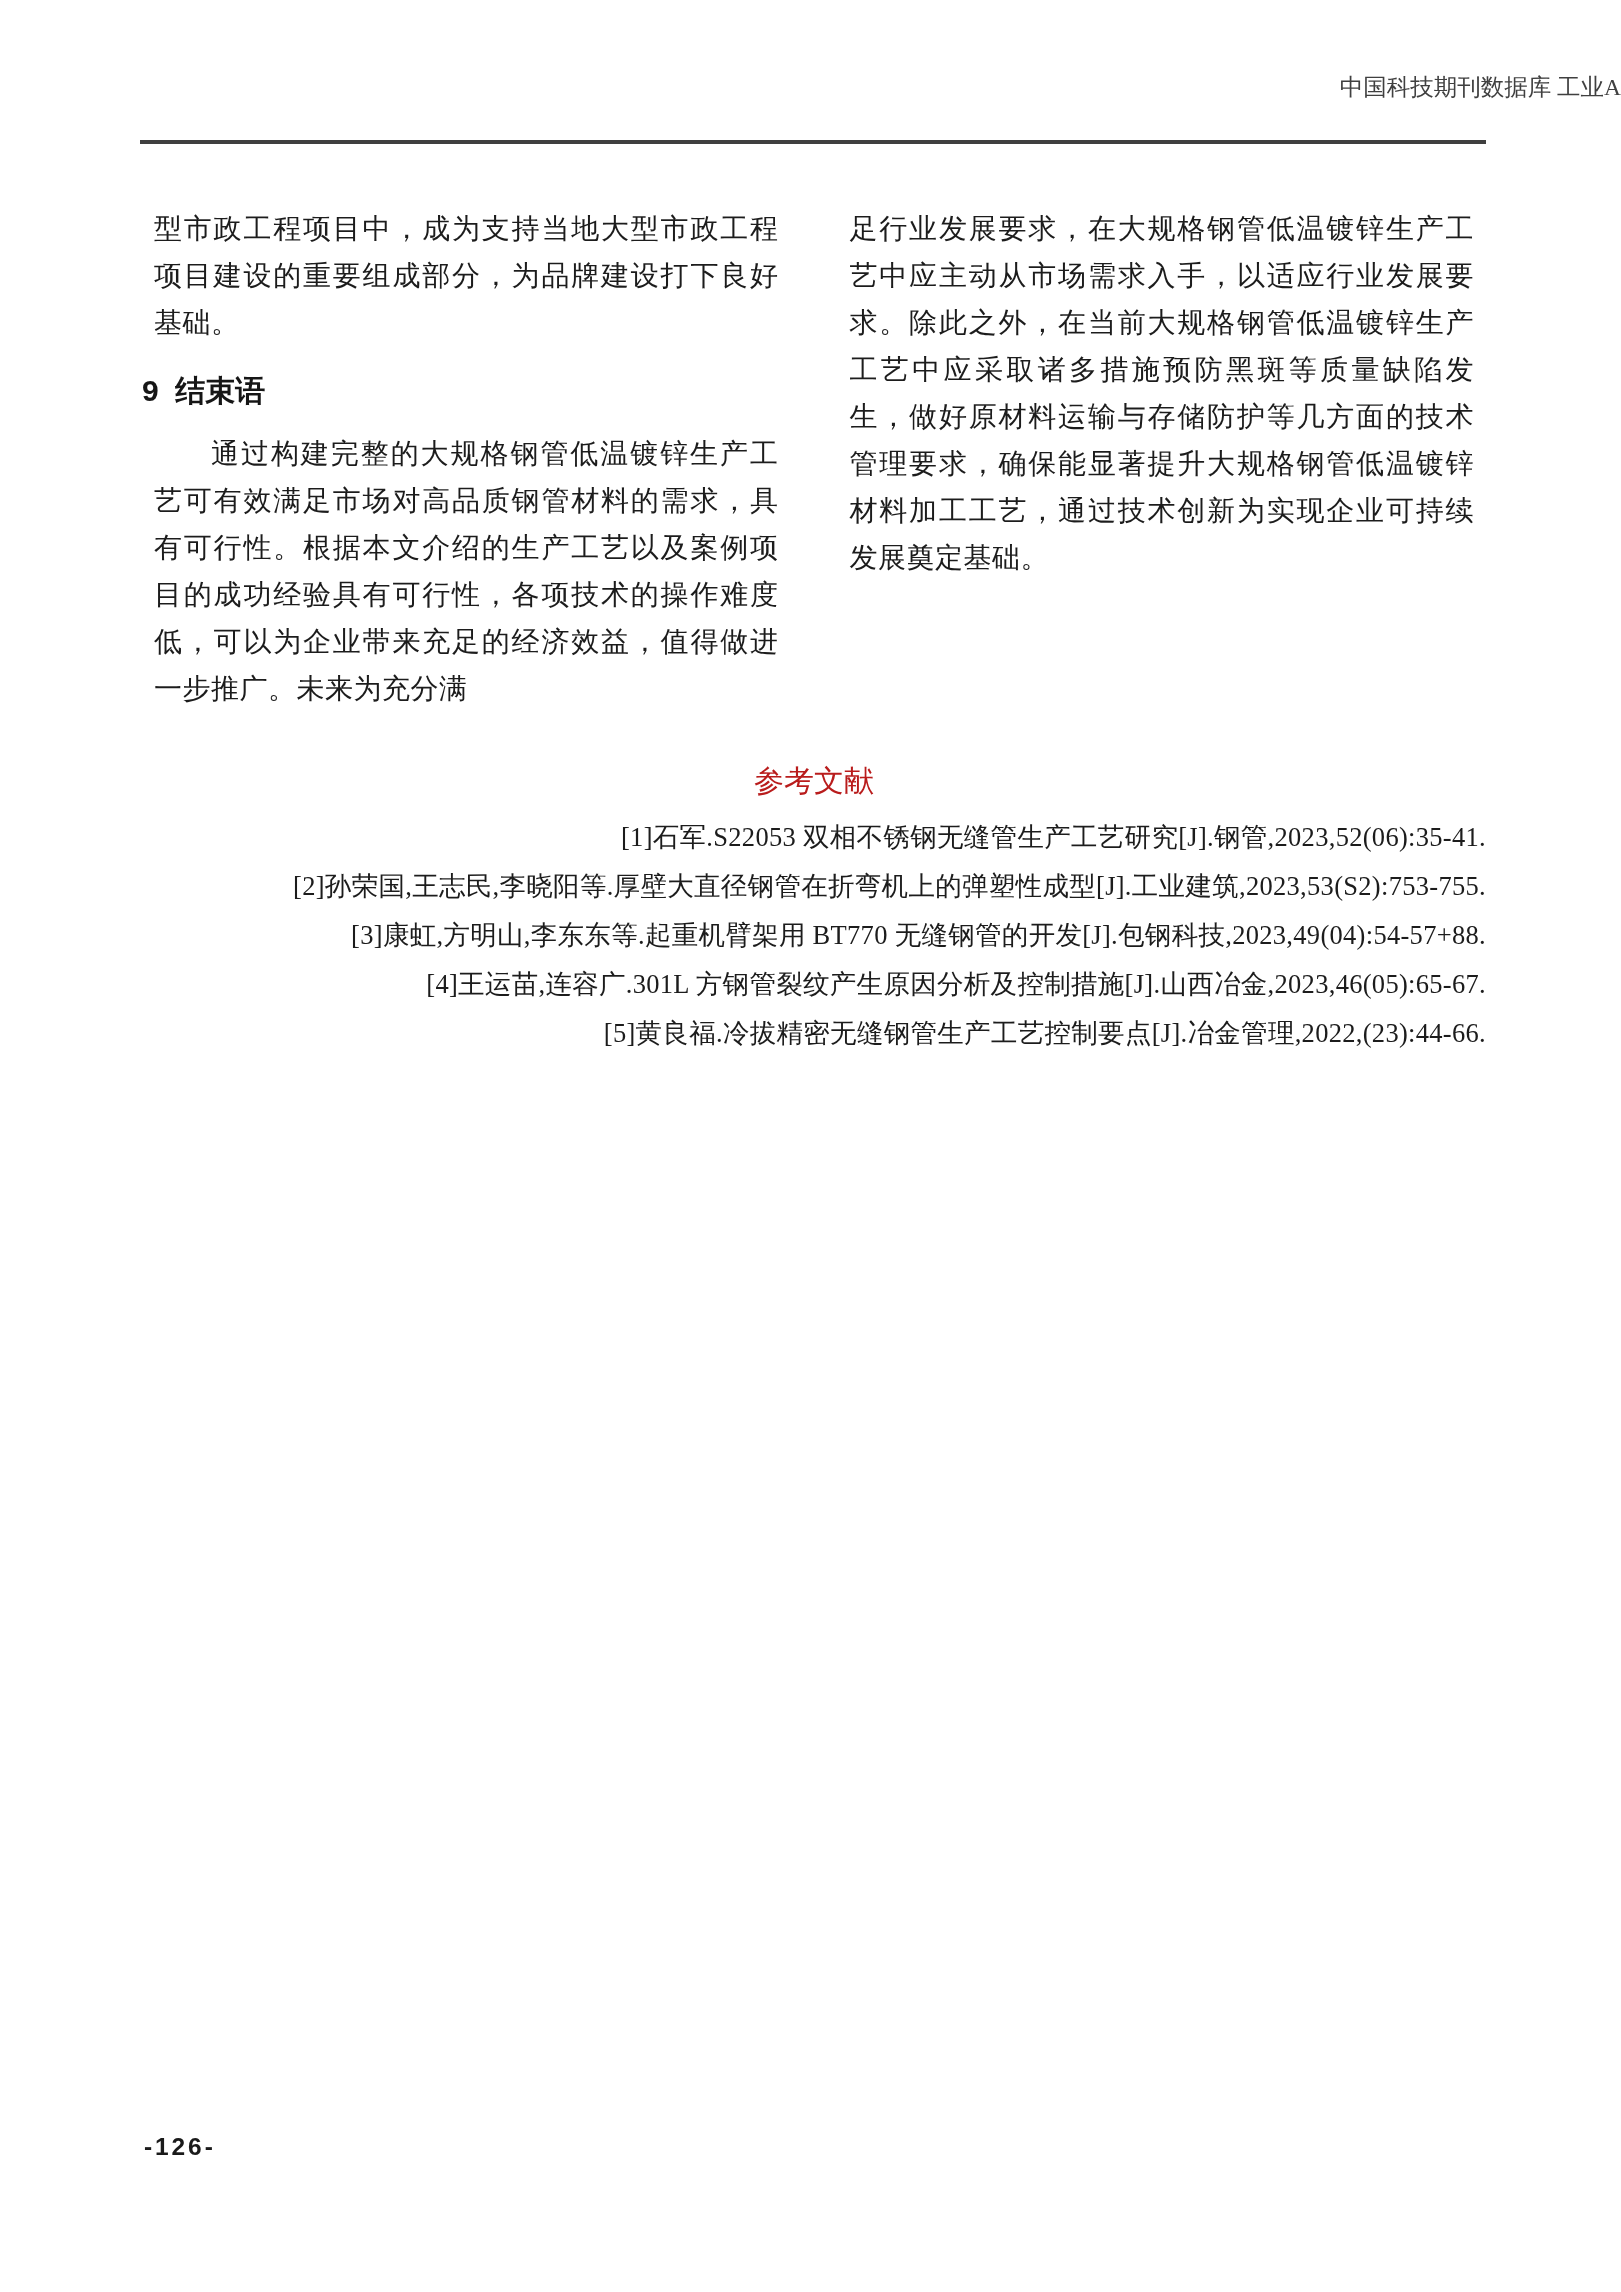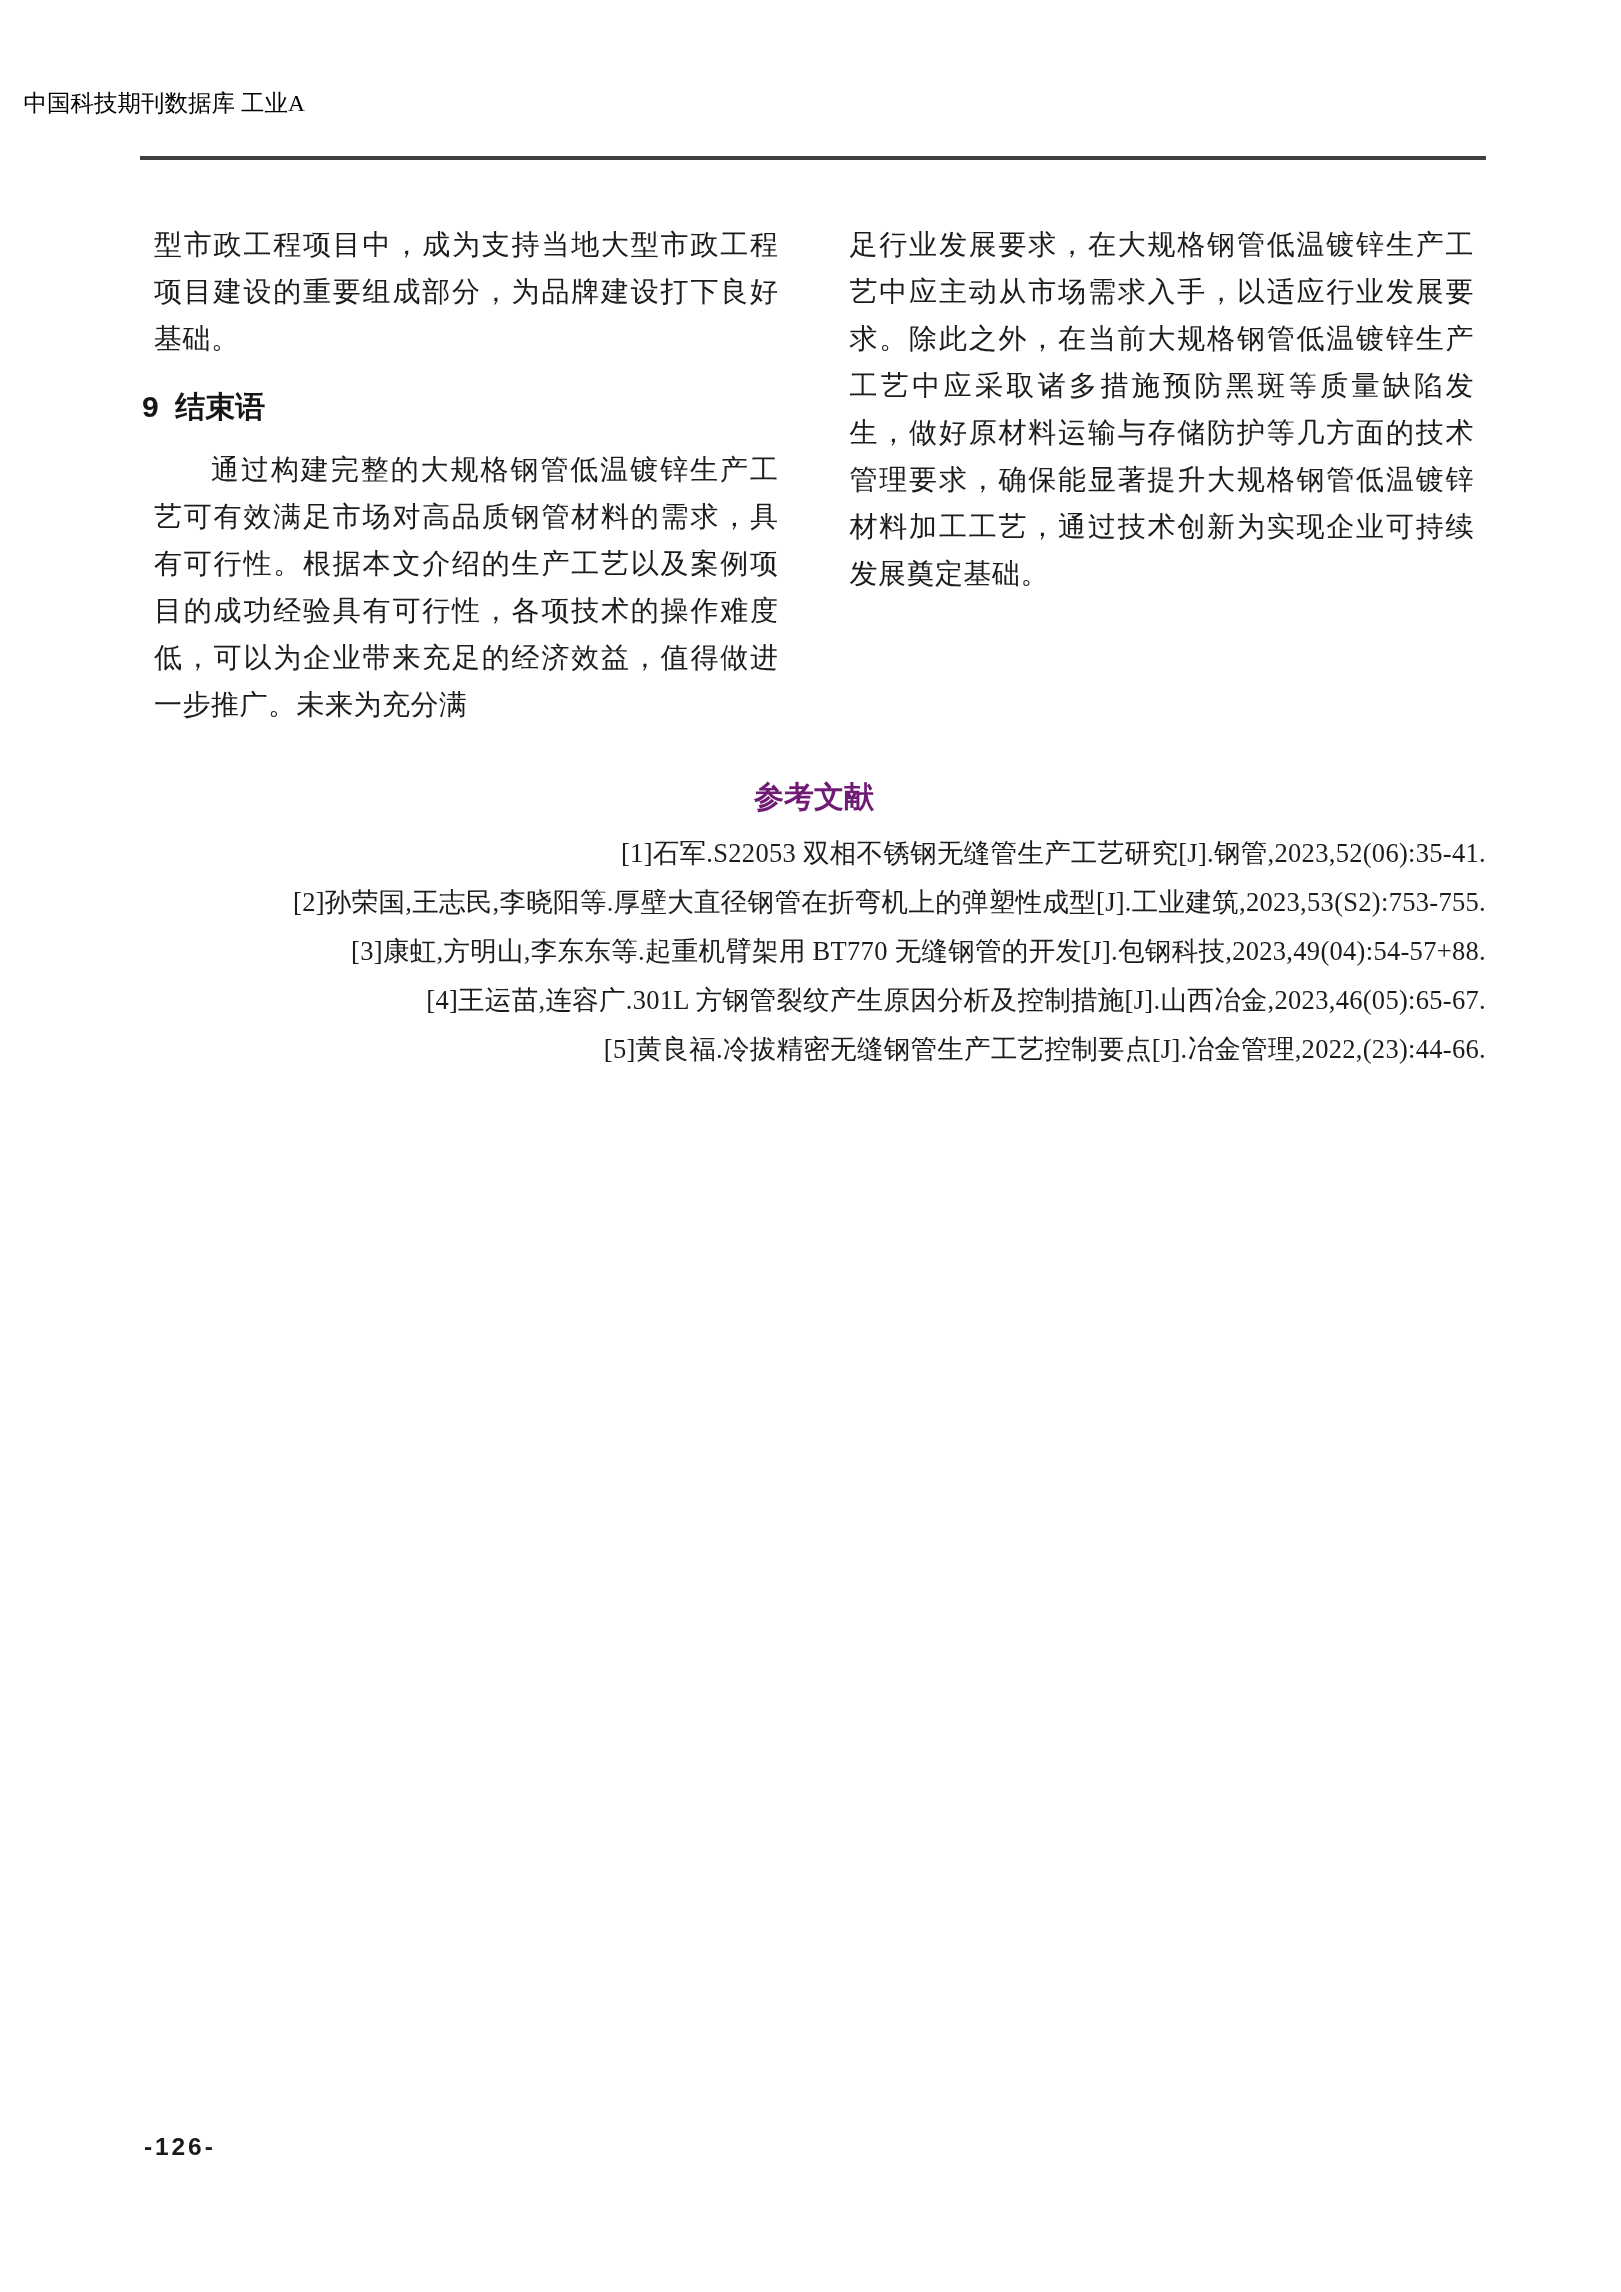--- a/index.html
+++ b/index.html
@@ -12,26 +12,26 @@
   .page {
     position: relative;
     width: 1621px;
     height: 2293px;
     background: var(--background);
     color: var(--text);
     font-family: "Liberation Serif", "DejaVu Serif", serif;
     overflow: hidden;
   }
   .header {
-    padding-top: 60px;
-    text-align: left;
+    padding-top: 44px;
+    text-align: right;
     font-size: 23.5px;
     line-height: 29px;
     white-space: pre-wrap;
-    color: #000000;
+    color: #404040;
   }
   .rule {
     height: 3.9px;
     background: var(--rule);
     margin: 8.8px 135px 0 140px;
   }
   .content {
     margin: 0 135px 0 142px;
   }
   .columns {
@@ -56,23 +56,23 @@
     line-height: 35px;
     white-space: pre-wrap;
     color: #161616;
   }
   .references { margin-top: 37px; }
   .ref-heading {
     margin: 0 0 13.7px 0;
     text-align: center;
     font-family: "Liberation Sans", "DejaVu Sans", sans-serif;
     font-size: 30px;
-    font-weight: 700;
+    font-weight: 400;
     line-height: 39px;
-    color: #701a75;
+    color: #b91c1c;
   }
   .ref-item {
     margin: 0;
     font-size: 26.5px;
     line-height: 49px;
     text-align: right;
     letter-spacing: 0.3px;
   }
   .page-number {
     position: absolute;

